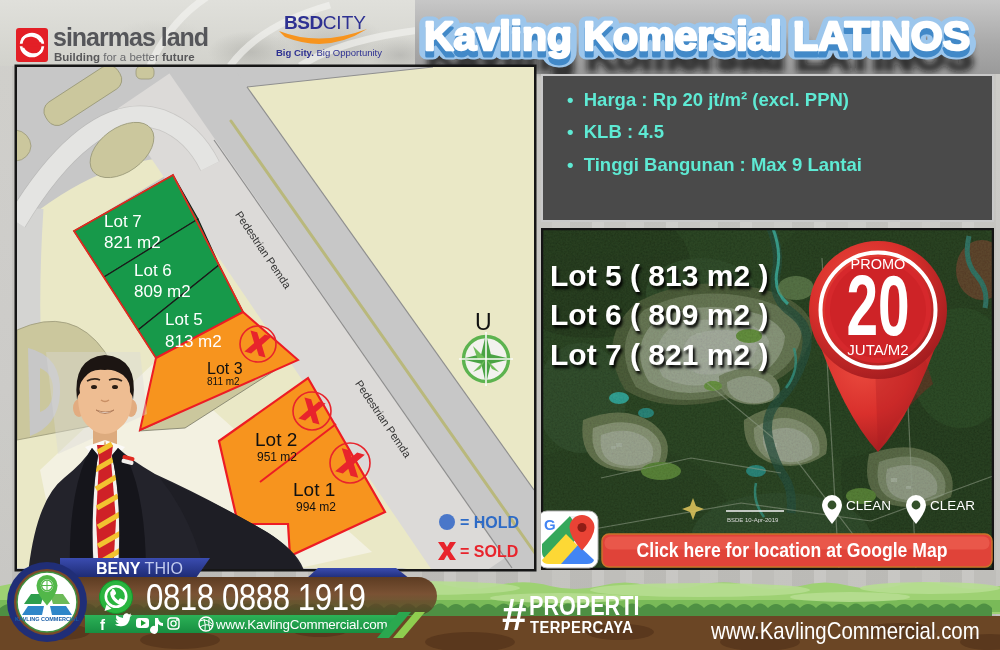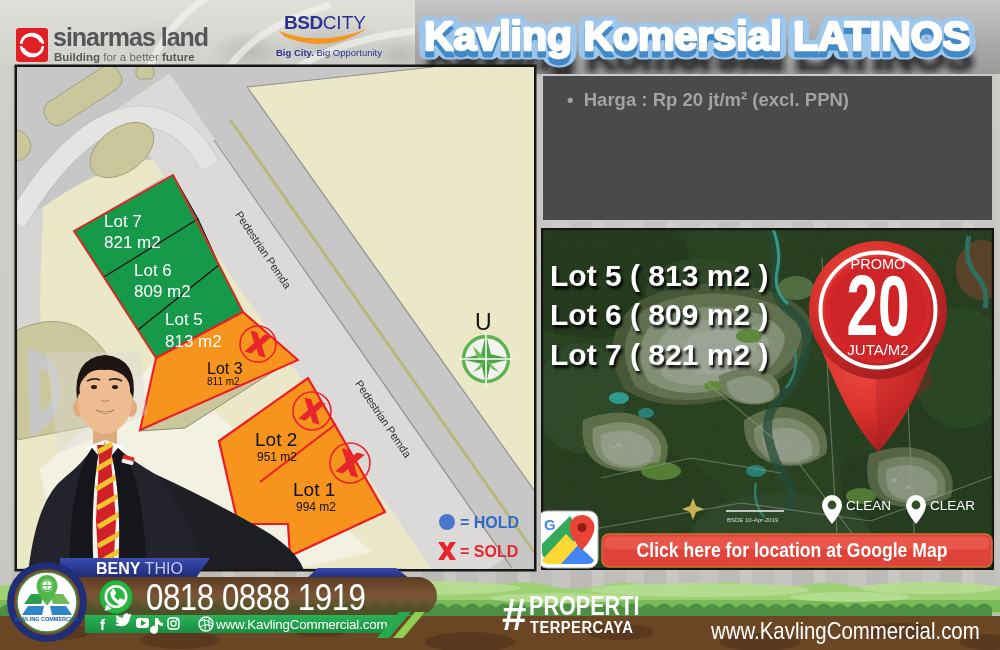--- a/index.html
+++ b/index.html
@@ -231,22 +231,24 @@
 
     <g transform="rotate(14 128 460)">
       <rect x="122" y="456" width="12" height="4.2" rx="1.5" fill="#e02b20"></rect>
       <rect x="122" y="459.8" width="12" height="4.2" rx="1.5" fill="#f2f0ec"></rect>
     </g>
   </g>
 </g>
     </svg>
 
 <div class="abs" style="left:541px;top:74px;width:449px;height:144px;background:#4a4a4a;border:2px solid #c9c9c9;">
-  <div style="color:#a3a3a3;font-weight:bold;font-size:18.5px;padding:13px 0 0 24px;">
+  <div style="color:#5eead4;font-weight:bold;font-size:18.5px;padding:13px 0 0 24px;">
     <div style="margin-bottom:10px;">•&nbsp; Harga : Rp 20 jt/m² (excl. PPN)</div>
+    <div style="margin-bottom:11px;">•&nbsp; KLB : 4.5</div>
+    <div>•&nbsp; Tinggi Bangunan : Max 9 Lantai</div>
   </div>
 </div>
 
 <svg class="abs" style="left:541px;top:228px" width="453" height="342" viewBox="0 0 453 342">
   <defs>
     <radialGradient id="ping" cx="38%" cy="32%" r="75%">
       <stop offset="0" stop-color="#ea4a3e"></stop>
           <stop offset=".5" stop-color="#d9302c"></stop>
           <stop offset="1" stop-color="#9e1b1e"></stop>
     </radialGradient>

